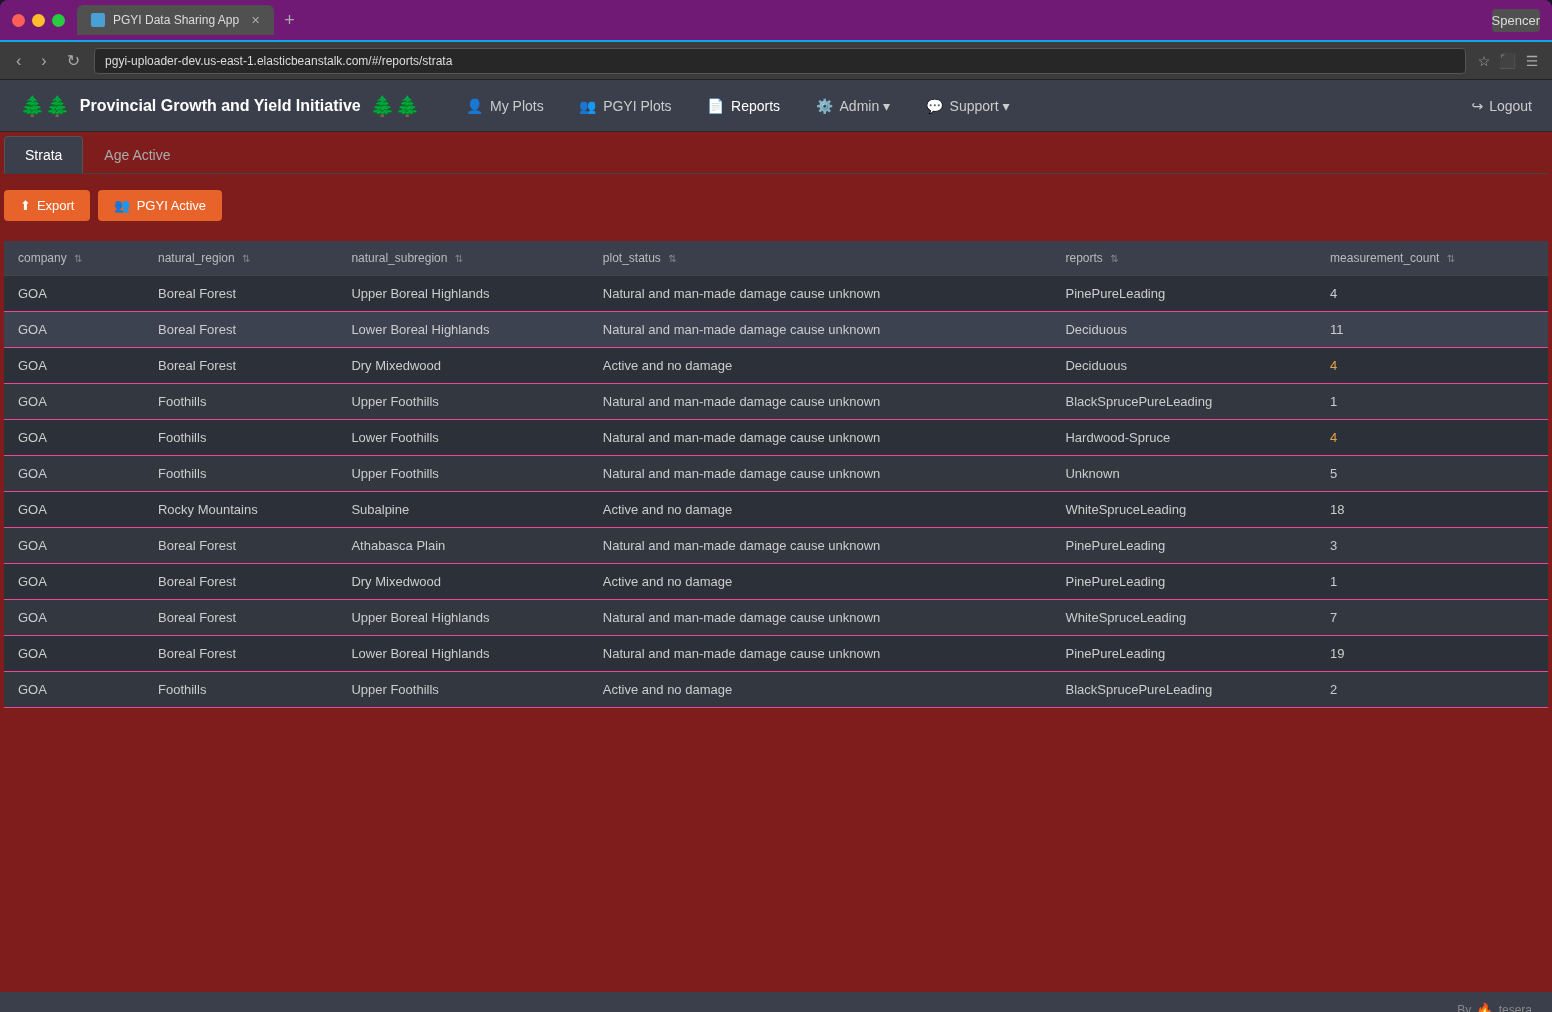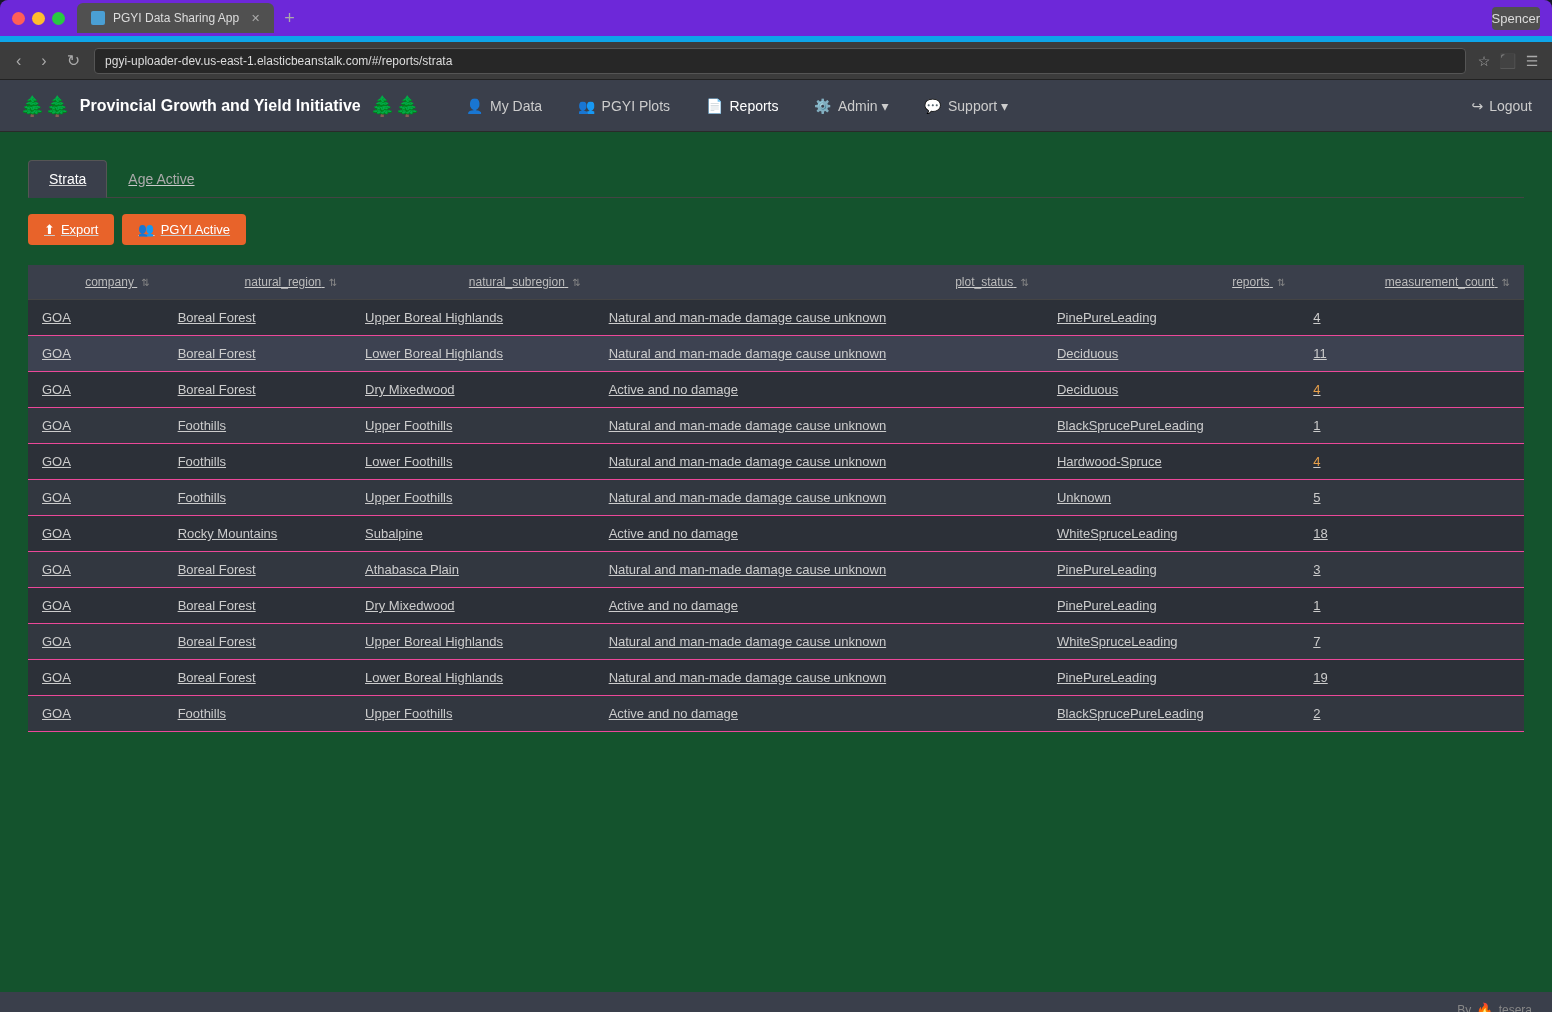--- a/index.html
+++ b/index.html
@@ -15,26 +15,26 @@
       width: 1552px;
       min-height: 1012px;
       background: #2d2d2d;
       border-radius: 8px;
       overflow: hidden;
       box-shadow: 0 20px 60px rgba(0,0,0,0.7);
     }
 
     
     .title-bar {
-      background: #6d28d9;
+      background: #701a75;
       height: 42px;
       display: flex;
       align-items: center;
       padding: 0 12px;
-      border-bottom: 6px solid #0ea5e9;
+      border-bottom: 2px solid #0ea5e9;
     }
     .title-bar-buttons {
       display: flex;
       gap: 7px;
       margin-right: 12px;
     }
     .title-btn {
       width: 13px;
       height: 13px;
       border-radius: 50%;
@@ -187,24 +187,23 @@
       color: #ccc;
       cursor: pointer;
       display: flex;
       align-items: center;
       gap: 6px;
       font-size: 14px;
     }
 
     
     .main-content {
-      background: #14532d;
+      background: #7f1d1d;
       min-height: 860px;
-      padding: 28px;
-      text-decoration: underline;
+      padding: 4px;
     }
 
     
     .page-tabs {
       display: flex;
       gap: 0;
       margin-bottom: 16px;
       border-bottom: 1px solid #444;
     }
     .page-tab {
@@ -259,21 +258,21 @@
     
     .data-table {
       width: 100%;
       border-collapse: collapse;
     }
     .data-table thead tr {
       background: #3a3f4b;
     }
     .data-table th {
       padding: 10px 14px;
-      text-align: right;
+      text-align: left;
       font-size: 12px;
       font-weight: 500;
       color: #bbb;
       border-bottom: 1px solid #444;
       white-space: nowrap;
       cursor: pointer;
     }
     .data-table th .sort-icons {
       display: inline-block;
       margin-left: 4px;
@@ -359,21 +358,21 @@
 
   <div class="app-nav">
     <div class="app-logo">
       <span class="tree-icon">🌲🌲</span>
       <span>Provincial Growth and Yield Initiative</span>
       <span class="tree-icon">🌲🌲</span>
     </div>
     <div class="nav-items">
       <div class="nav-item">
         <span class="nav-icon">👤</span>
-        <span>My Data</span>
+        <span>My Plots</span>
       </div>
       <div class="nav-item">
         <span class="nav-icon">👥</span>
         <span>PGYI Plots</span>
       </div>
       <div class="nav-item active">
         <span class="nav-icon">📄</span>
         <span>Reports</span>
       </div>
       <div class="nav-item">

